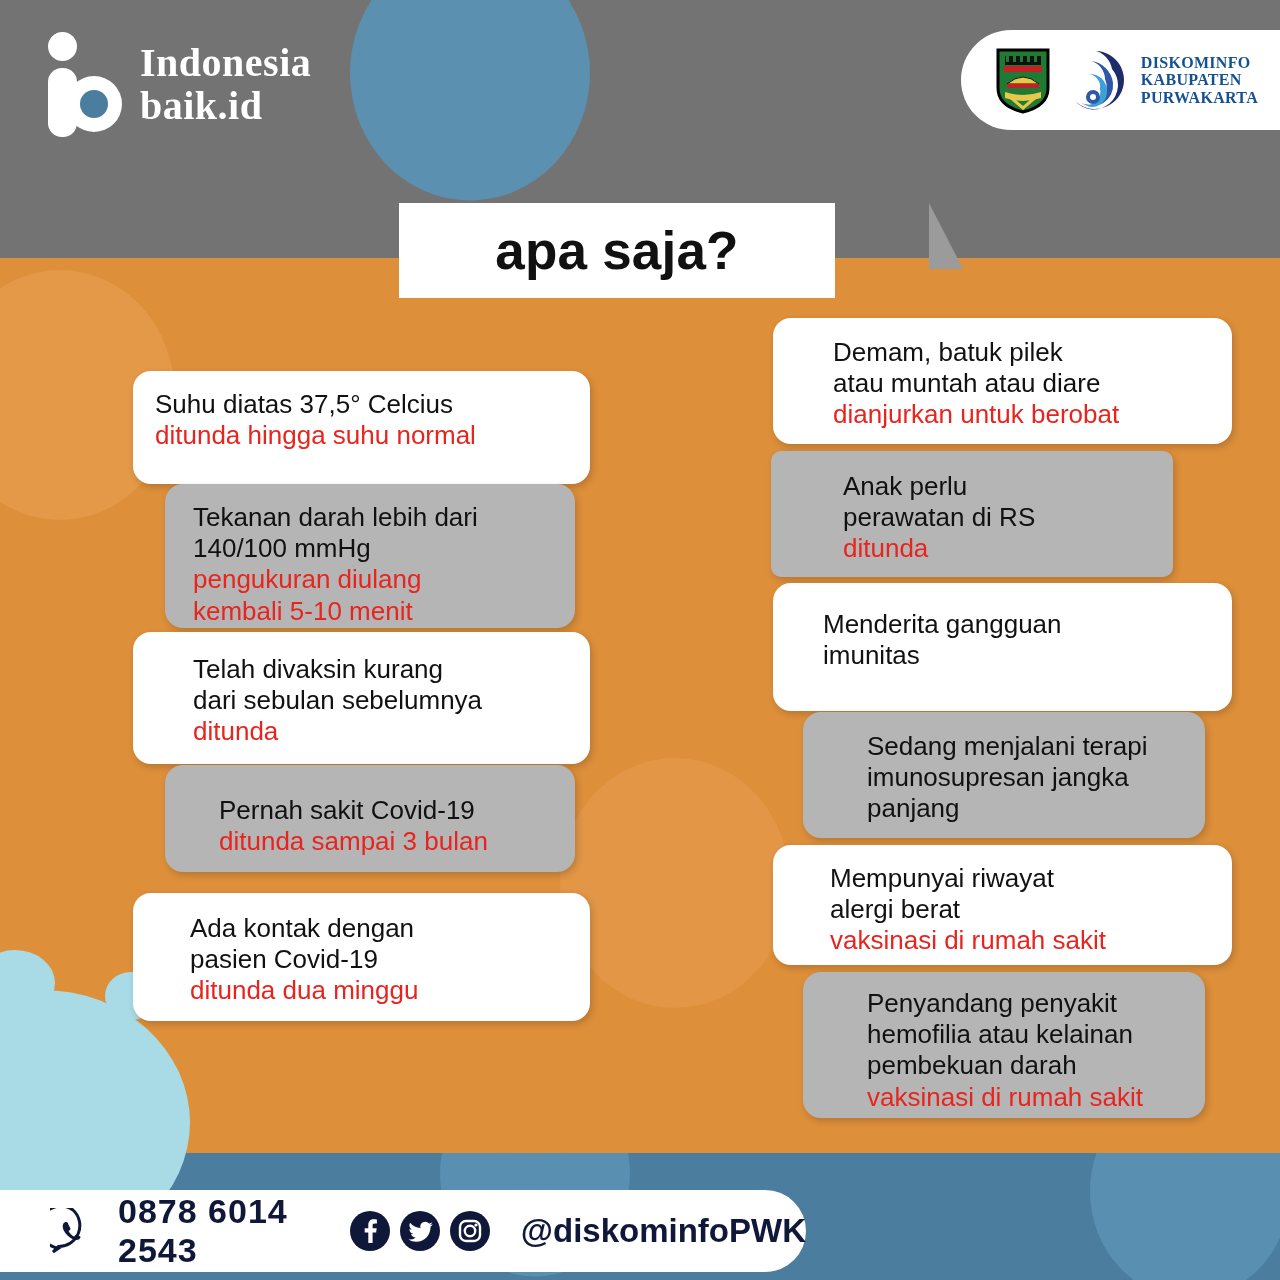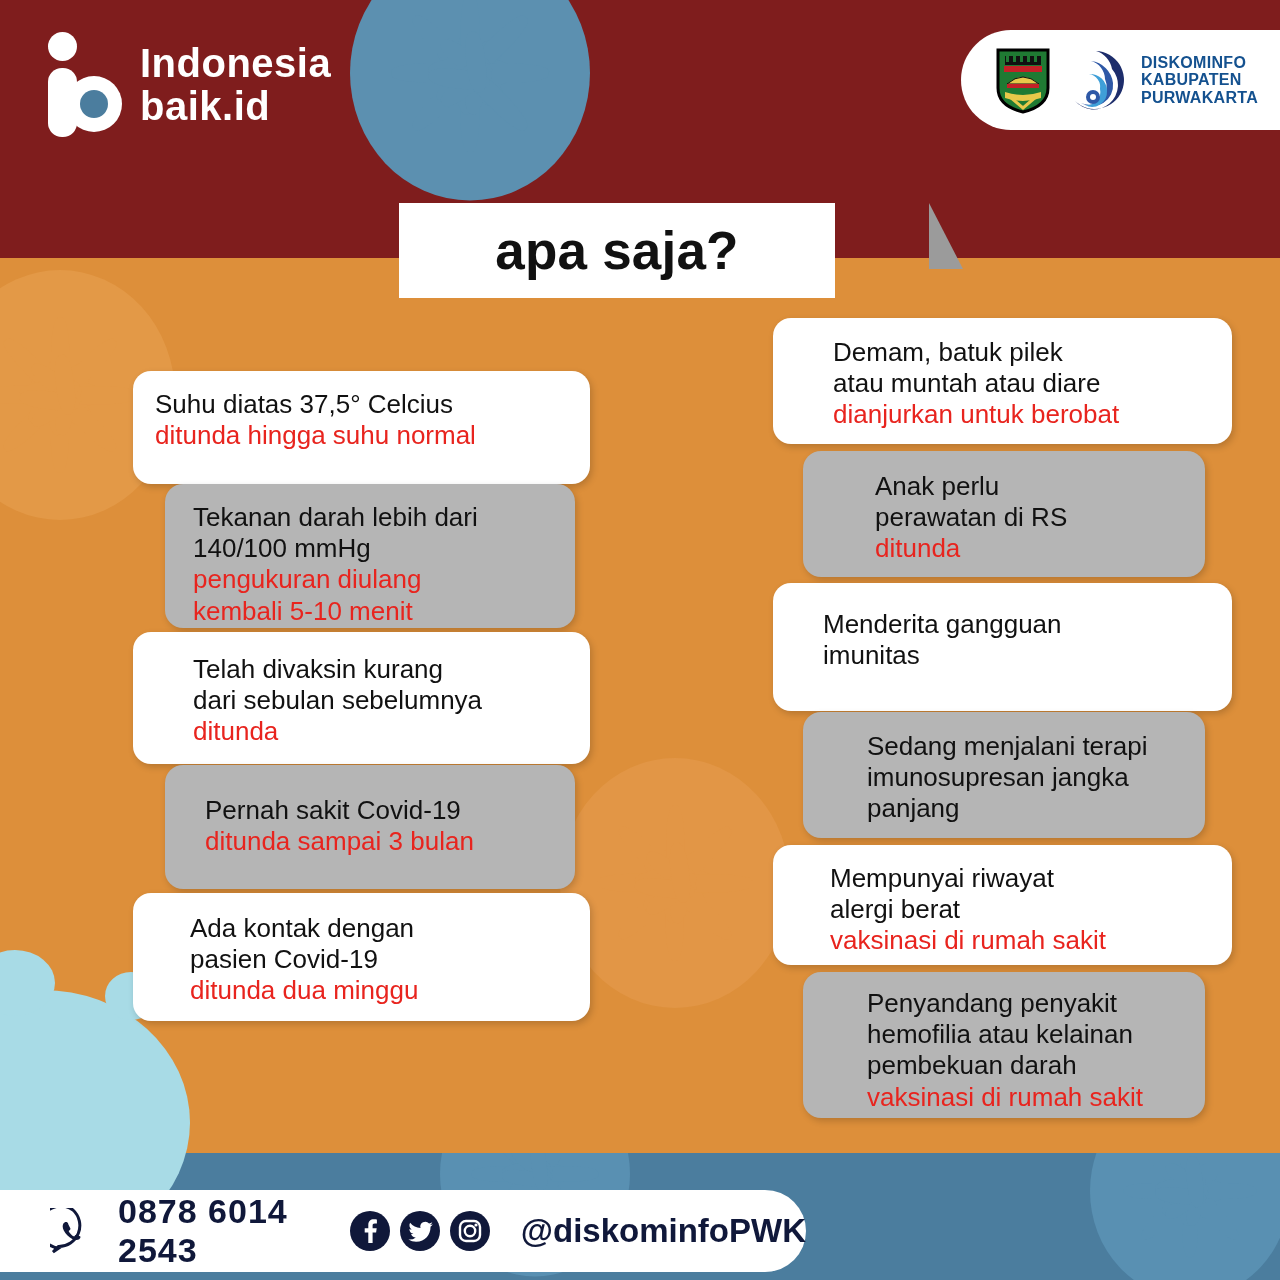--- a/index.html
+++ b/index.html
@@ -8,21 +8,21 @@
     font-family:"Liberation Sans", sans-serif;
     background:#dd8f3a;
     position:relative;
     overflow:hidden;
   }
   #poster { position:relative; width:1280px; height:1280px; overflow:hidden; }
 
   
   .band-top {
     position:absolute; left:0; top:0; width:1280px; height:258px;
-    background:#7f1d1d; overflow:hidden;
+    background:#737373; overflow:hidden;font-family:Liberation Serif, serif;
   }
   .band-mid {
     position:absolute; left:0; top:258px; width:1280px; height:895px;
     background:#dd8f3a; overflow:hidden;
   }
   .band-bot {
     position:absolute; left:0; top:1153px; width:1280px; height:127px;
     background:#4b7d9e; overflow:hidden;
   }
 
@@ -371,38 +371,38 @@
     <div class="line accent">pengukuran diulang</div>
     <div class="line accent">kembali 5-10 menit</div>
   </div>
 
   <div class="card white" style="left:133px; top:632px; width:457px; height:132px; padding-left:60px; padding-top:22px;">
     <div class="line">Telah divaksin kurang</div>
     <div class="line">dari sebulan sebelumnya</div>
     <div class="line accent">ditunda</div>
   </div>
 
-  <div class="card gray" style="left:165px; top:765px; width:410px; height:124px; padding-left:40px; padding-top:30px;">
+  <div class="card gray" style="left:165px; top:765px; width:410px; height:107px; padding-left:54px; padding-top:30px;">
     <div class="line">Pernah sakit Covid-19</div>
     <div class="line accent">ditunda sampai 3 bulan</div>
   </div>
 
   <div class="card white" style="left:133px; top:893px; width:457px; height:128px; padding-left:57px; padding-top:20px;">
     <div class="line">Ada kontak dengan</div>
     <div class="line">pasien Covid-19</div>
     <div class="line accent">ditunda dua minggu</div>
   </div>
 
   <div class="card white" style="left:773px; top:318px; width:459px; height:126px; padding-left:60px; padding-top:19px;">
     <div class="line">Demam, batuk pilek</div>
     <div class="line">atau muntah atau diare</div>
     <div class="line accent">dianjurkan untuk berobat</div>
   </div>
 
-  <div class="card gray" style="left:803px; top:451px; width:402px; height:126px; padding-left:72px; padding-top:20px;">
+  <div class="card gray" style="left:771px; top:451px; width:402px; height:126px; padding-left:72px; padding-top:20px;border-radius:10px;">
     <div class="line">Anak perlu</div>
     <div class="line">perawatan di RS</div>
     <div class="line accent">ditunda</div>
   </div>
 
   <div class="card white" style="left:773px; top:583px; width:459px; height:128px; padding-left:50px; padding-top:26px;">
     <div class="line">Menderita gangguan</div>
     <div class="line">imunitas</div>
   </div>
 

